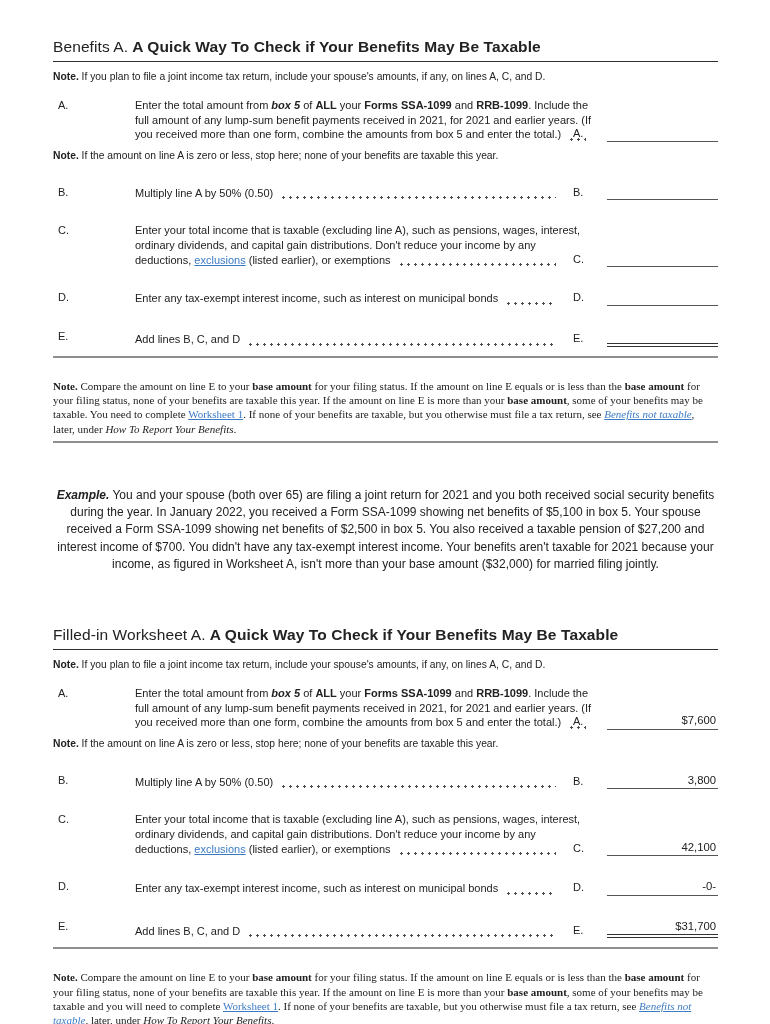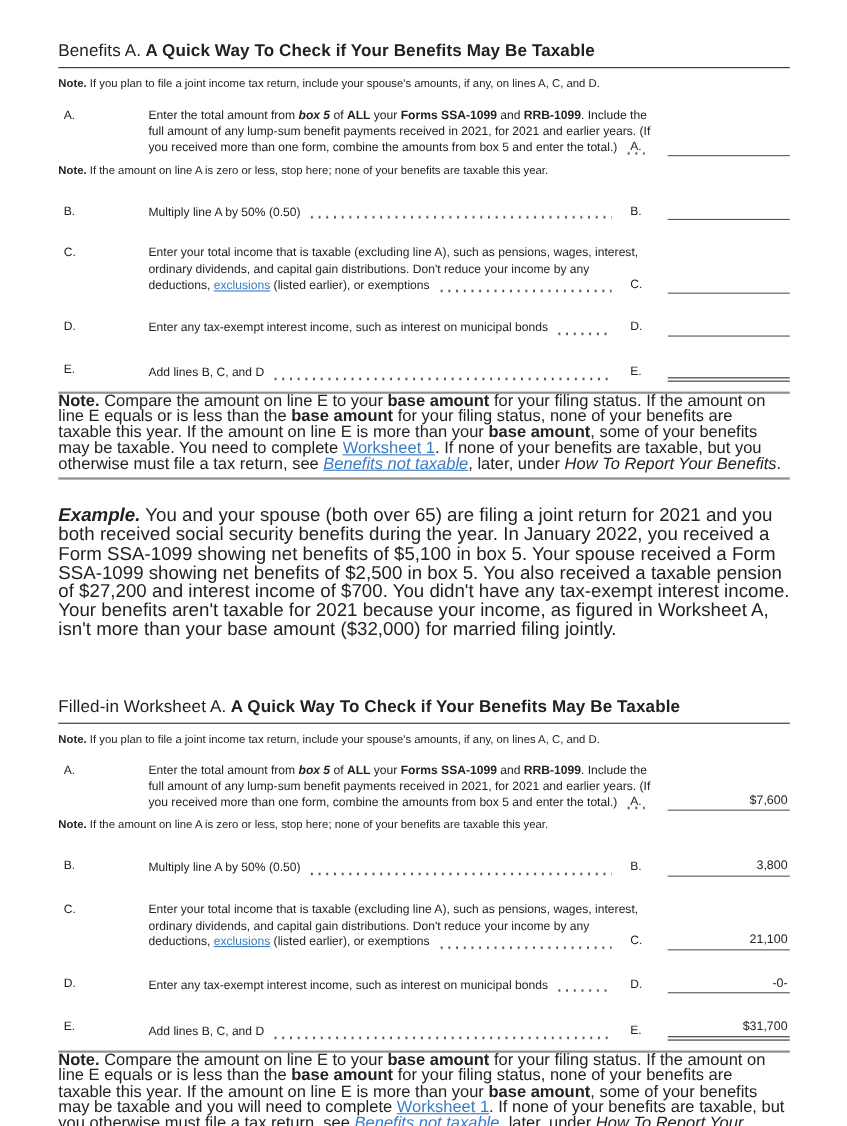--- a/index.html
+++ b/index.html
@@ -34,32 +34,32 @@
     background-size:7px 3px;background-repeat:repeat-x;background-position:0 bottom;
   }
   .ws-letter-r{width:47px;box-sizing:border-box;padding-left:13px;padding-bottom:1px;}
   .ws-amount{width:111px;box-sizing:border-box;}
   .ws-amount.sgl{border-bottom:1.6px solid #555;}
   .ws-amount.dbl{border-bottom:4px double #333;}
   .amt{display:block;text-align:right;padding:0 2px 1px 0;font-size:11.3px;min-height:13px;}
   .ws-note-inline{font-size:10.3px;margin-top:7px;line-height:13px;}
 
   .ws-bottom-rule{border-top:2.3px solid #8f8f8f;margin-top:9px;}
-  .ws-note-bottom{font-size:15px;line-height:14.3px;margin-top:0;}
+  .ws-note-bottom{font-size:11px;line-height:14.3px;margin-top:21px;font-family:Liberation Serif, serif;}
   .ws-close-rule{border-top:2.3px solid #8f8f8f;margin-top:5px;}
 
   
   .seg-b{font-weight:bold;}
   .seg-i{font-style:italic;}
   .seg-bi{font-weight:bold;font-style:italic;}
   .seg-link{color:#3b7bc4;text-decoration:underline;cursor:pointer;}
   .seg-ilink{color:#3b7bc4;text-decoration:underline;font-style:italic;cursor:pointer;}
 
   
-  .example{margin-top:24px;font-size:17px;line-height:17.2px;}
+  .example{margin-top:44px;font-size:12px;line-height:17.2px;text-align:center;}
   .example .p2{text-indent:20px;margin-top:0;}
   .example p{margin:0;}
 
   .section2{margin-top:53px;}
 </style>
 </head>
 <body>
 
 <div class="page">
 
@@ -191,21 +191,21 @@
           <div class="ws-text">
             <div><span>Enter your total income that is taxable (excluding line A), such as pensions, wages, interest,</span></div>
             <div><span>ordinary dividends, and capital gain distributions. Don't reduce your income by any</span></div>
             <div class="ws-lastline">
               <span class="ws-linetext"><span>deductions, </span><span class="seg-link">exclusions</span><span> (listed earlier), or exemptions</span></span>
               <span class="leader"></span>
             </div>
           </div>
           <div class="ws-letter-r">C.</div>
           <div class="ws-amount sgl">
-            <span class="amt">21,100</span>
+            <span class="amt">42,100</span>
           </div>
         </div>
         <div class="ws-row">
           <div class="ws-letter">D.</div>
           <div class="ws-text">
             <div class="ws-lastline">
               <span class="ws-linetext"><span>Enter any tax-exempt interest income, such as interest on municipal bonds</span></span>
               <span class="leader"></span>
             </div>
           </div>

